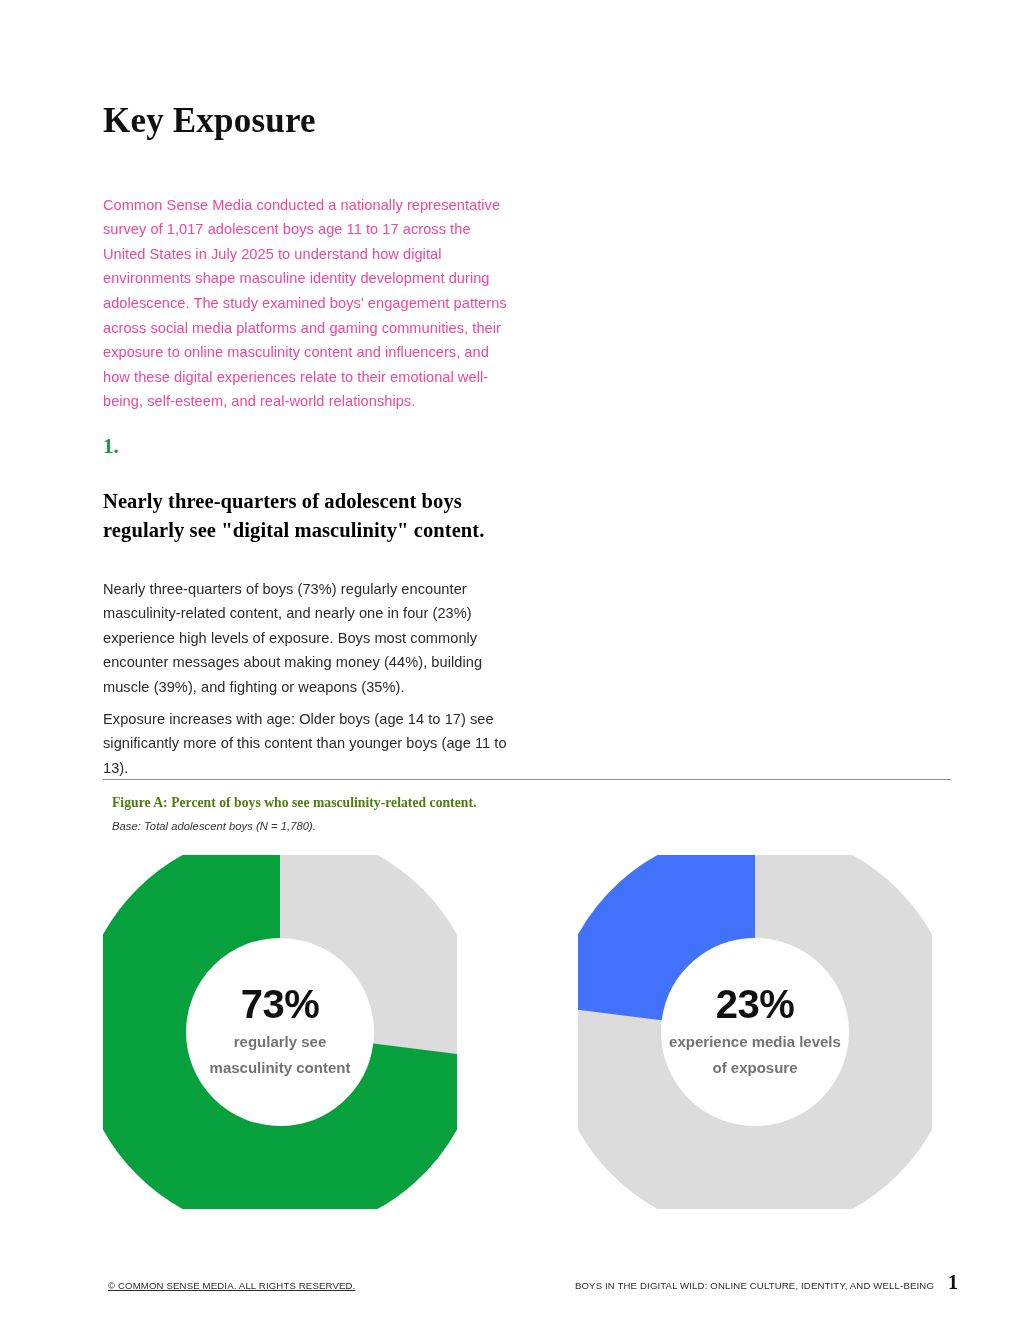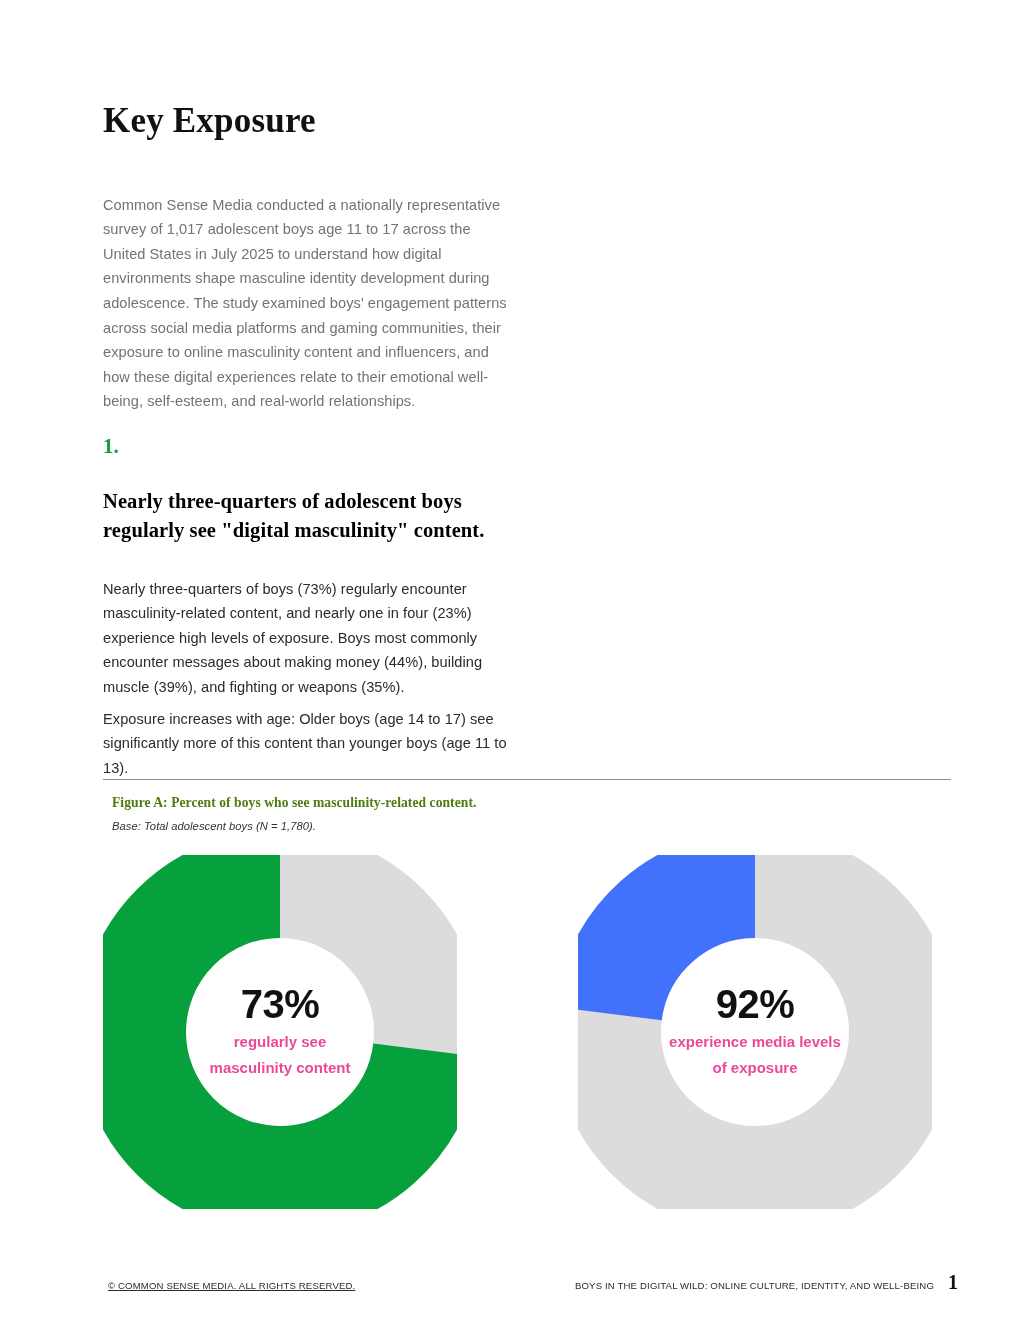--- a/index.html
+++ b/index.html
@@ -30,21 +30,21 @@
   }
 
   
   .intro {
     position: absolute;
     left: 103px;
     top: 178px;
     width: 404px;
     font-size: 14.6px;
     line-height: 24.6px;
-    color: #737373;
+    color: #ec4899;
     letter-spacing: 0.05px;
   }
 
   
   .finding-number {
     position: absolute;
     left: 103px;
     top: 434px;
     font-family: "Liberation Serif", serif;
     font-weight: bold;
@@ -146,21 +146,21 @@
     font-weight: bold;
     color: #111111;
     line-height: 1.05;
     letter-spacing: -0.5px;
   }
   .donut-label {
     margin-top: 4px;
     font-size: 15px;
     font-weight: bold;
     line-height: 26px;
-    color: #ec4899;
+    color: #737373;
     text-align: center;
     max-width: 230px;
   }
 
   
   .footer-left {
     position: absolute;
     left: 108px;
     top: 1280px;
     font-size: 9.6px;
@@ -224,21 +224,21 @@
     </div>
 
     <div class="donut-wrap right">
       <svg class="donut-svg" viewBox="0 0 354 354">
         <g transform="translate(177,177) scale(-1,1) rotate(-90)">
           <circle r="49.34" fill="none" stroke-width="36" transform="scale(3.0)" stroke="#dcdcdc"></circle>
           <circle r="49.34" fill="none" stroke-width="36" transform="scale(3.0)" stroke-dasharray="71.303 238.710" stroke="#4272fb"></circle>
         </g>
       </svg>
       <div class="donut-center">
-        <div class="donut-pct">92%</div>
+        <div class="donut-pct">23%</div>
         <div class="donut-label">
           <span>experience media levels</span><br>
           <span>of exposure</span>
         </div>
       </div>
     </div>
 
   </div>
 
   <div class="footer-left">© COMMON SENSE MEDIA. ALL RIGHTS RESERVED.</div>

